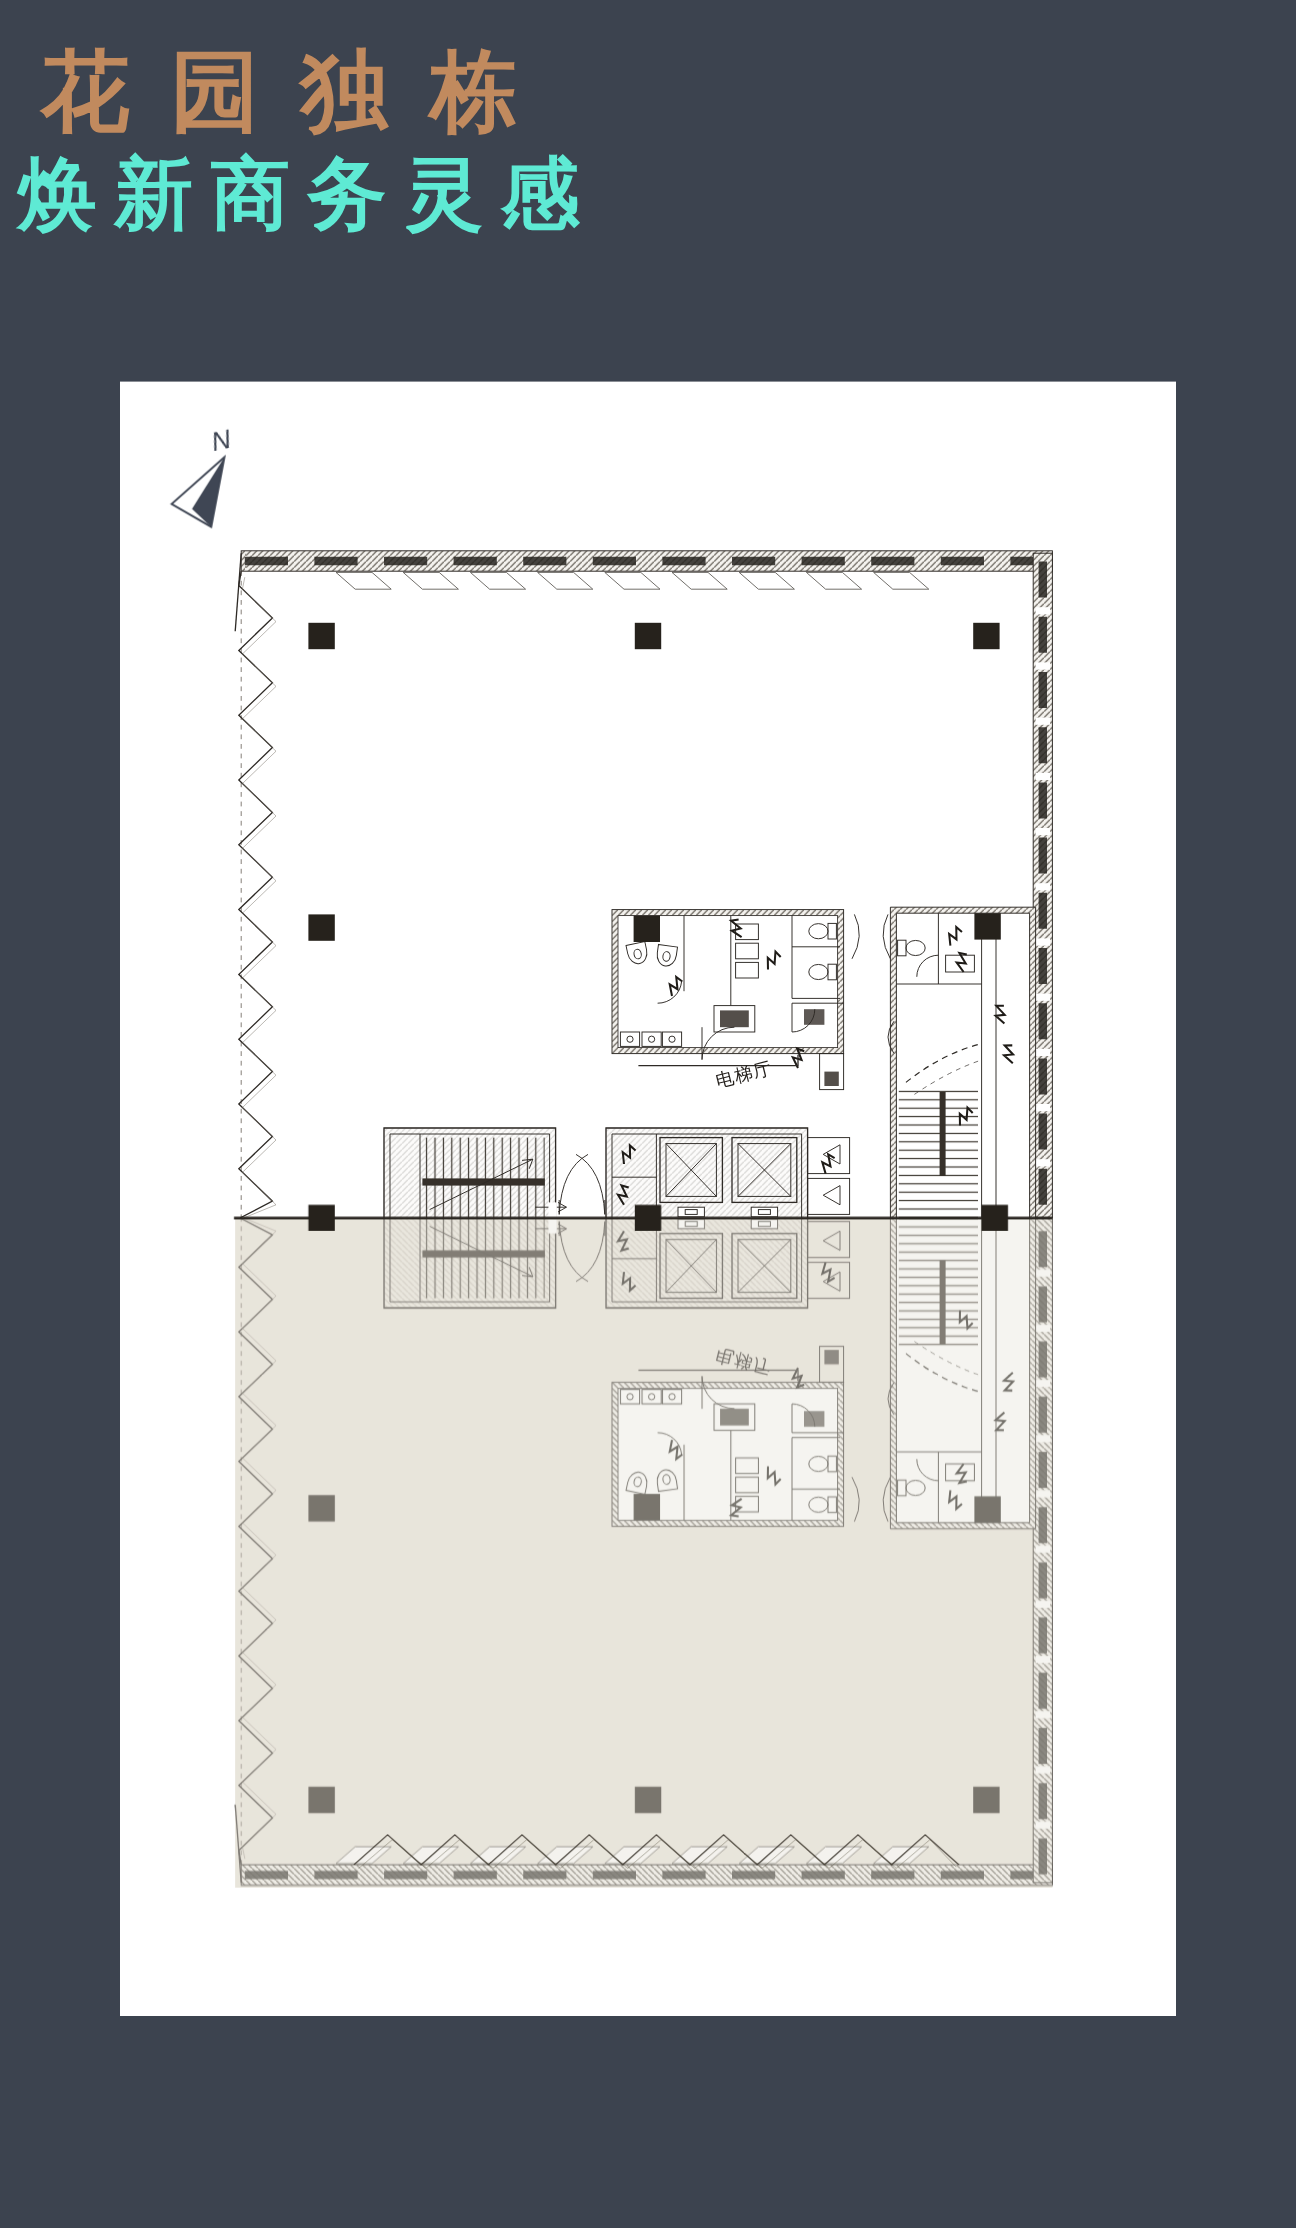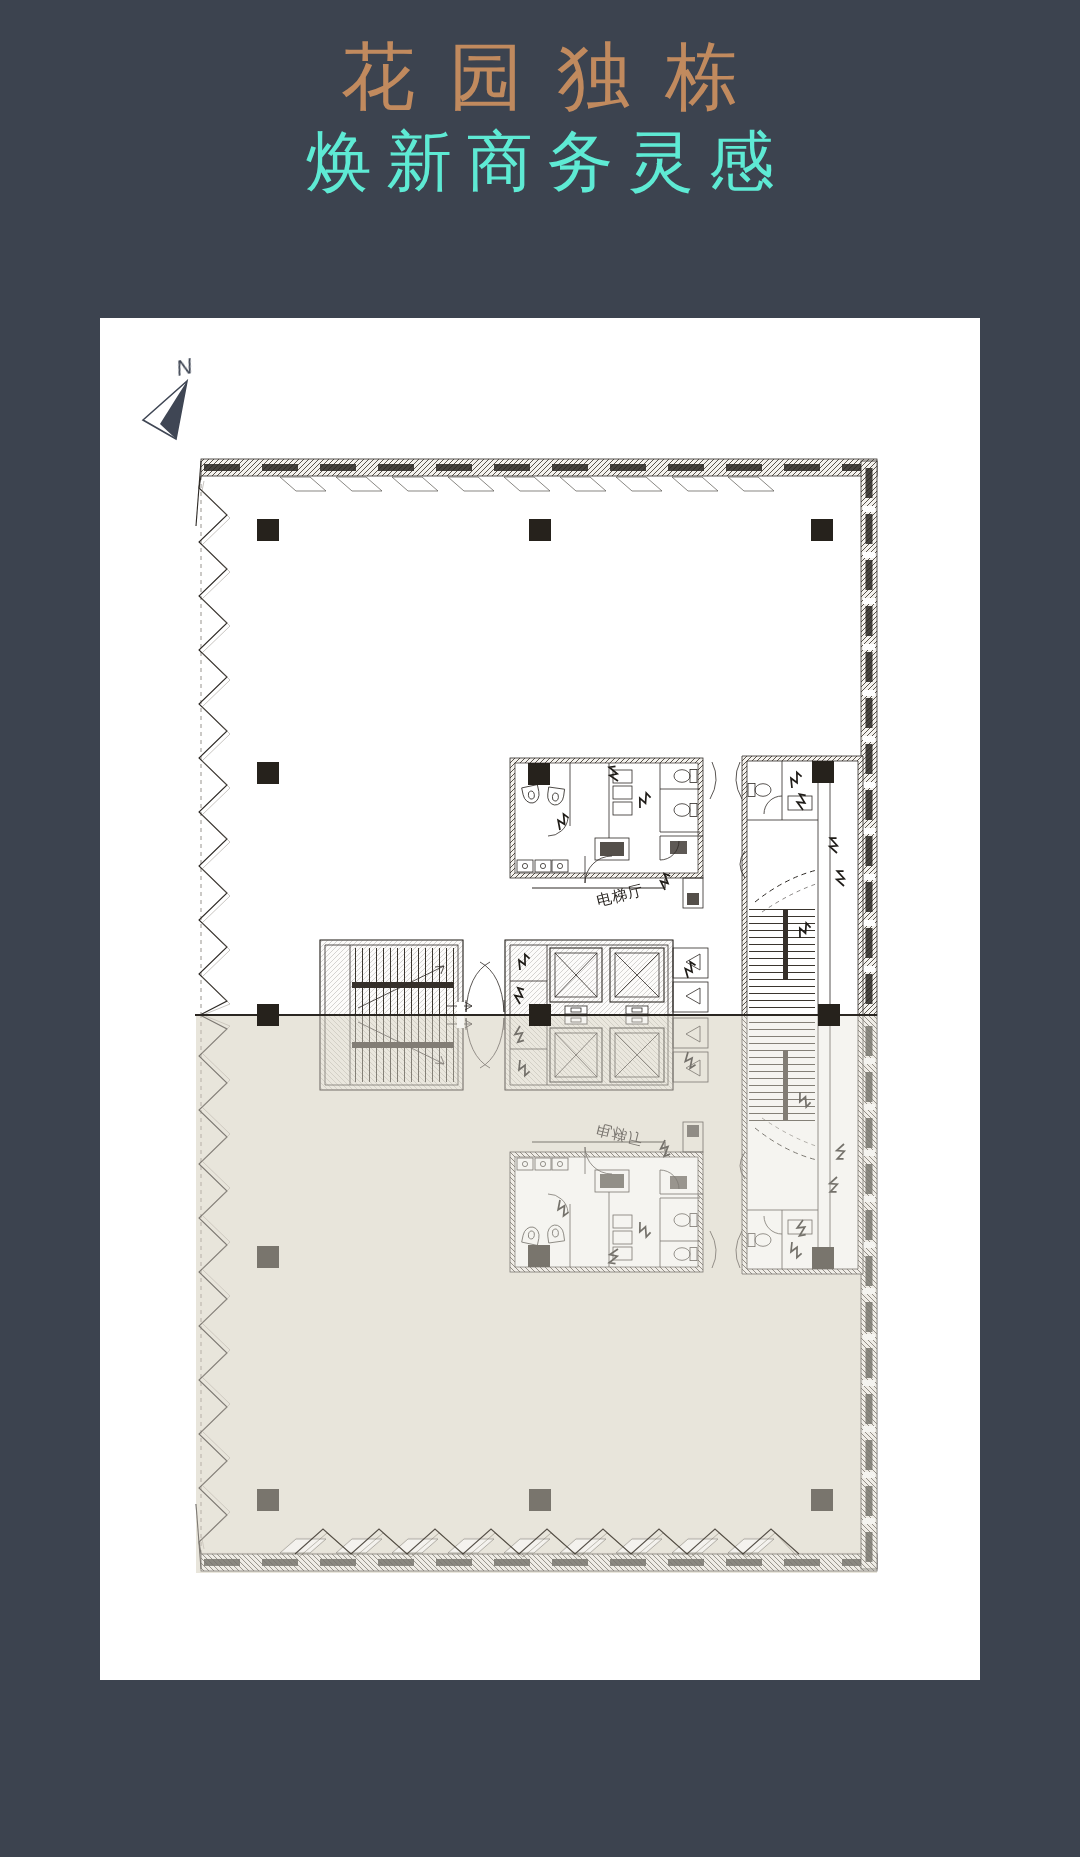--- a/index.html
+++ b/index.html
@@ -1,18 +1,18 @@
 <!DOCTYPE html>
 <html><head>
 <meta charset="utf-8">
 <style>
   html,body{margin:0;padding:0;}
   body{width:1080px;height:1857px;overflow:hidden;font-family:"Liberation Sans",sans-serif;}
   .page{position:absolute;left:0;top:0;width:1080px;height:1857px;background:#3c434f;}
-  .headline{position:absolute;left:0;width:100%;text-align:center;font-weight:normal;
+  .headline{position:absolute;left:0;width:100%;font-weight:bold;
             color:#c18a5e;line-height:1;white-space:nowrap;}
   .h1{top:40px;font-size:74px;letter-spacing:.46em;text-indent:.46em;}
   .h2{top:128px;font-size:66px;letter-spacing:.22em;text-indent:.22em;}
   .card{position:absolute;left:100px;top:318px;width:880px;height:1362px;background:#ffffff;}
   .card svg{display:block;}
   svg text{font-family:"Liberation Sans",sans-serif;}
   .s  {stroke:#2e2a26;fill:none;stroke-width:1.1;}
   .s8 {stroke:#2e2a26;fill:none;stroke-width:.8;}
   .w  {fill:url(#hz);stroke:#2e2a26;stroke-width:.8;}
   .mk {stroke:#1f1c18;stroke-width:1.7;fill:none;}

